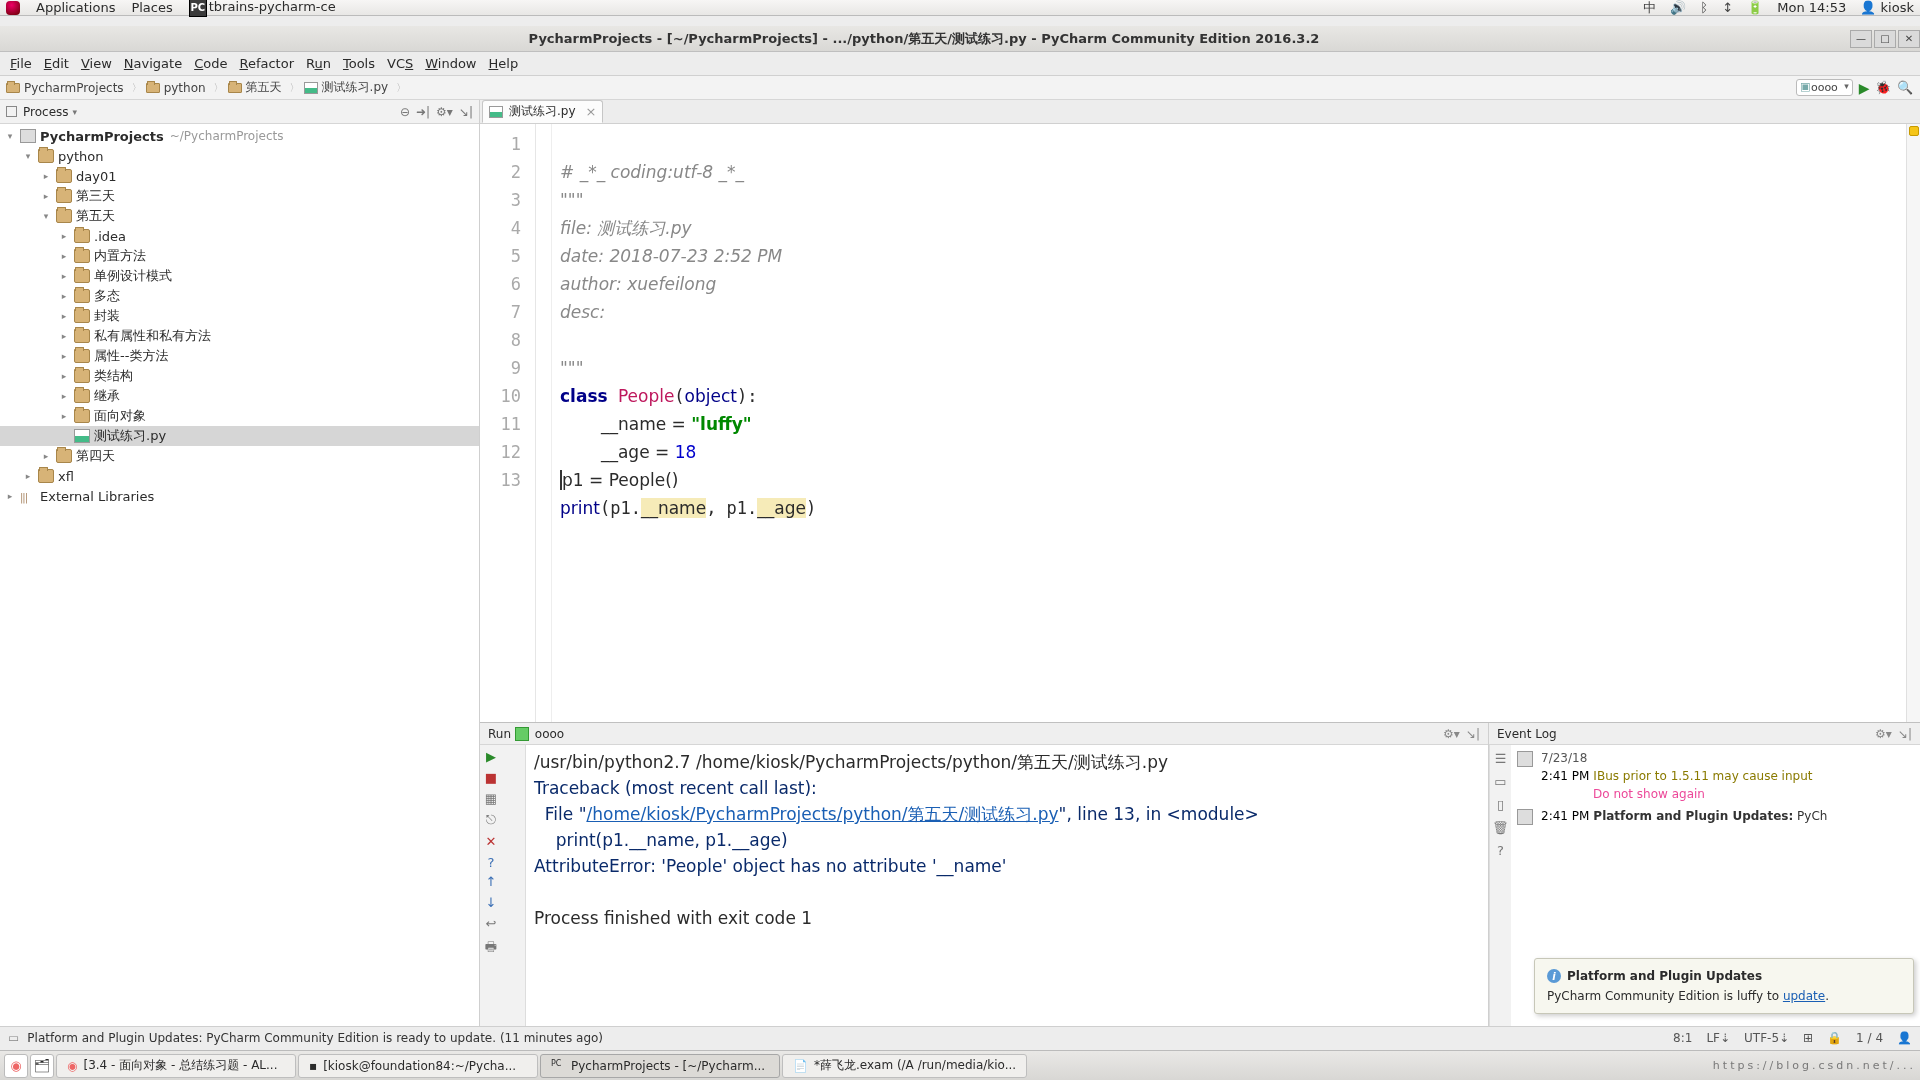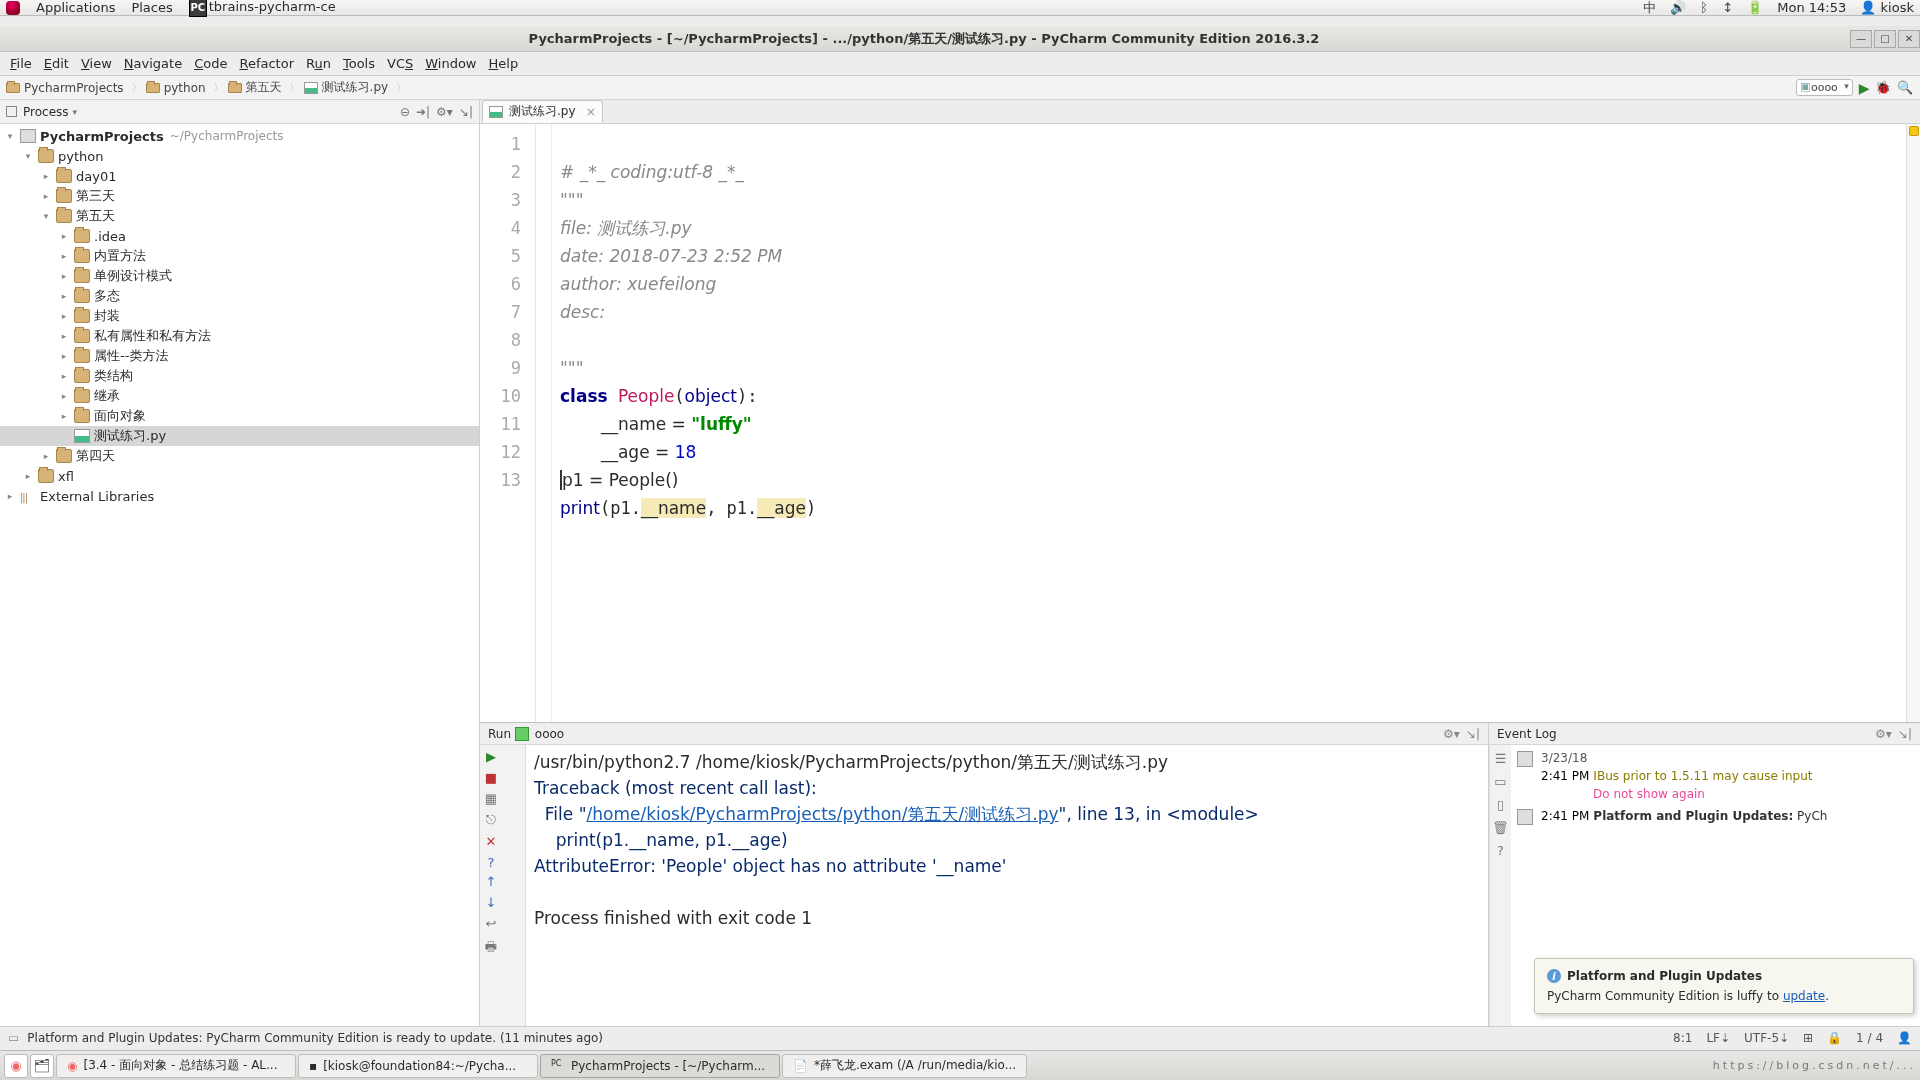--- a/index.html
+++ b/index.html
@@ -389,21 +389,21 @@
                 <span>☰</span>
                 <span>▭</span>
                 <span>▯</span>
                 <span>🗑</span>
                 <span>?</span>
               </div>
               <div class="el-body">
                 <div class="el-row">
                   <span class="ico"></span>
                   <div class="txt">
-                    <div style="color:#555">3/23/18</div>
+                    <div style="color:#555">7/23/18</div>
                     <div><span class="time">2:41 PM</span><span style="color:#8a7a00">IBus prior to 1.5.11 may cause input</span></div>
                     <div style="padding-left:52px"><span class="link">Do not show again</span></div>
                   </div>
                 </div>
                 <div class="el-row">
                   <span class="ico"></span>
                   <div class="txt"><span class="time">2:41 PM</span><b>Platform and Plugin Updates:</b><span> PyCh</span></div>
                 </div>
               </div>
             </div>

